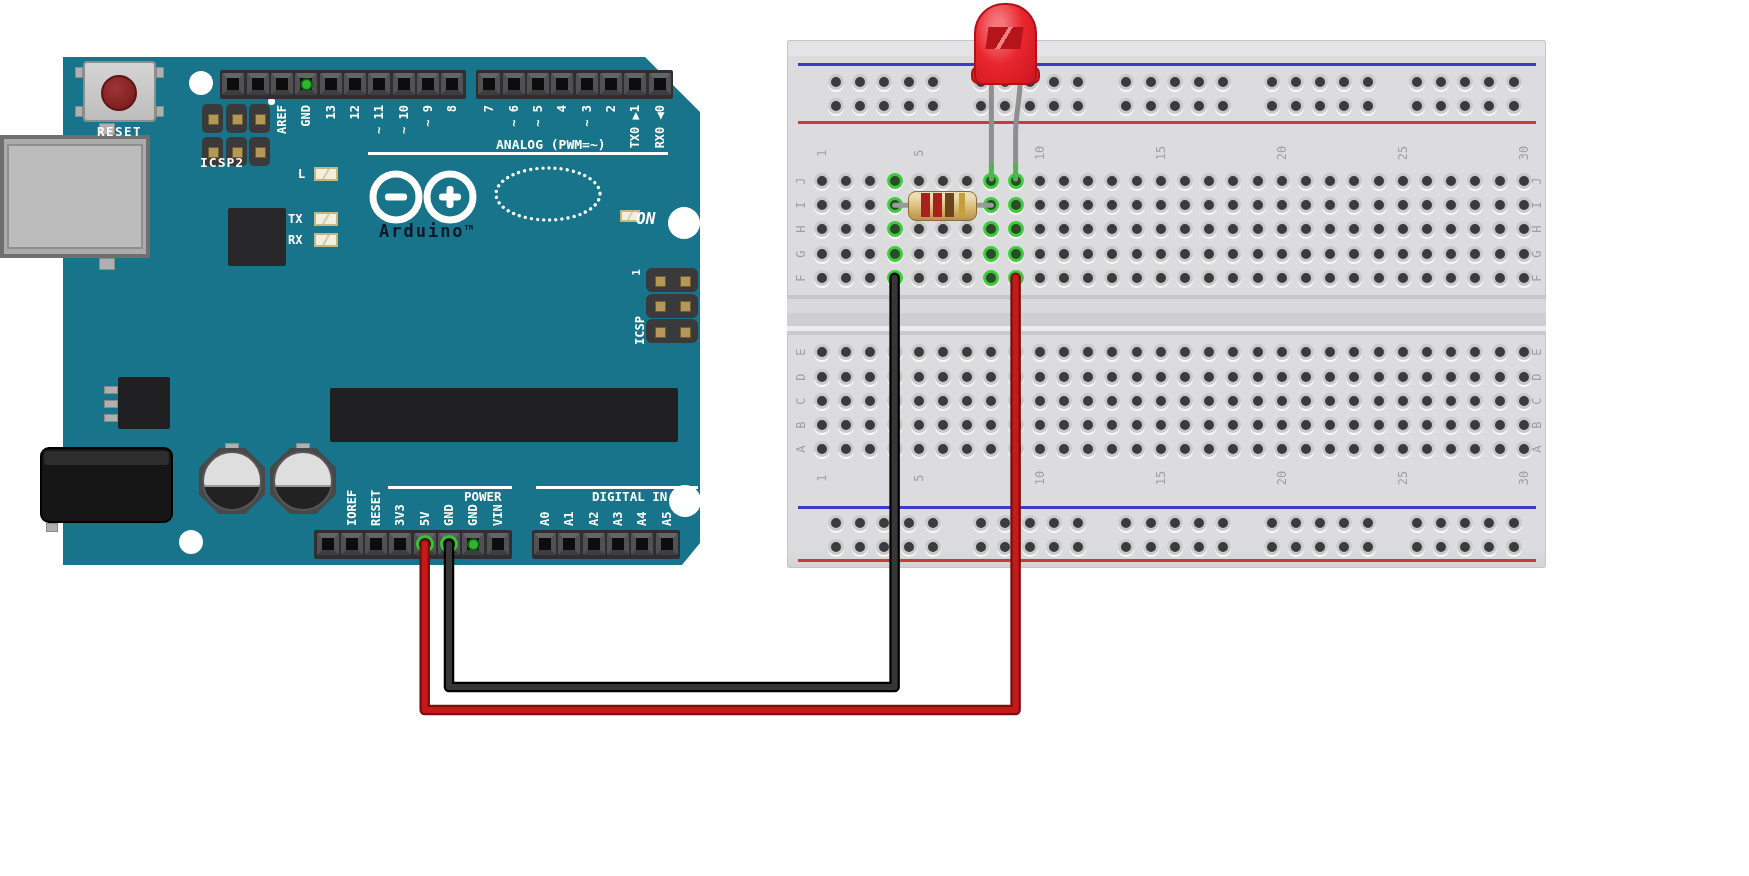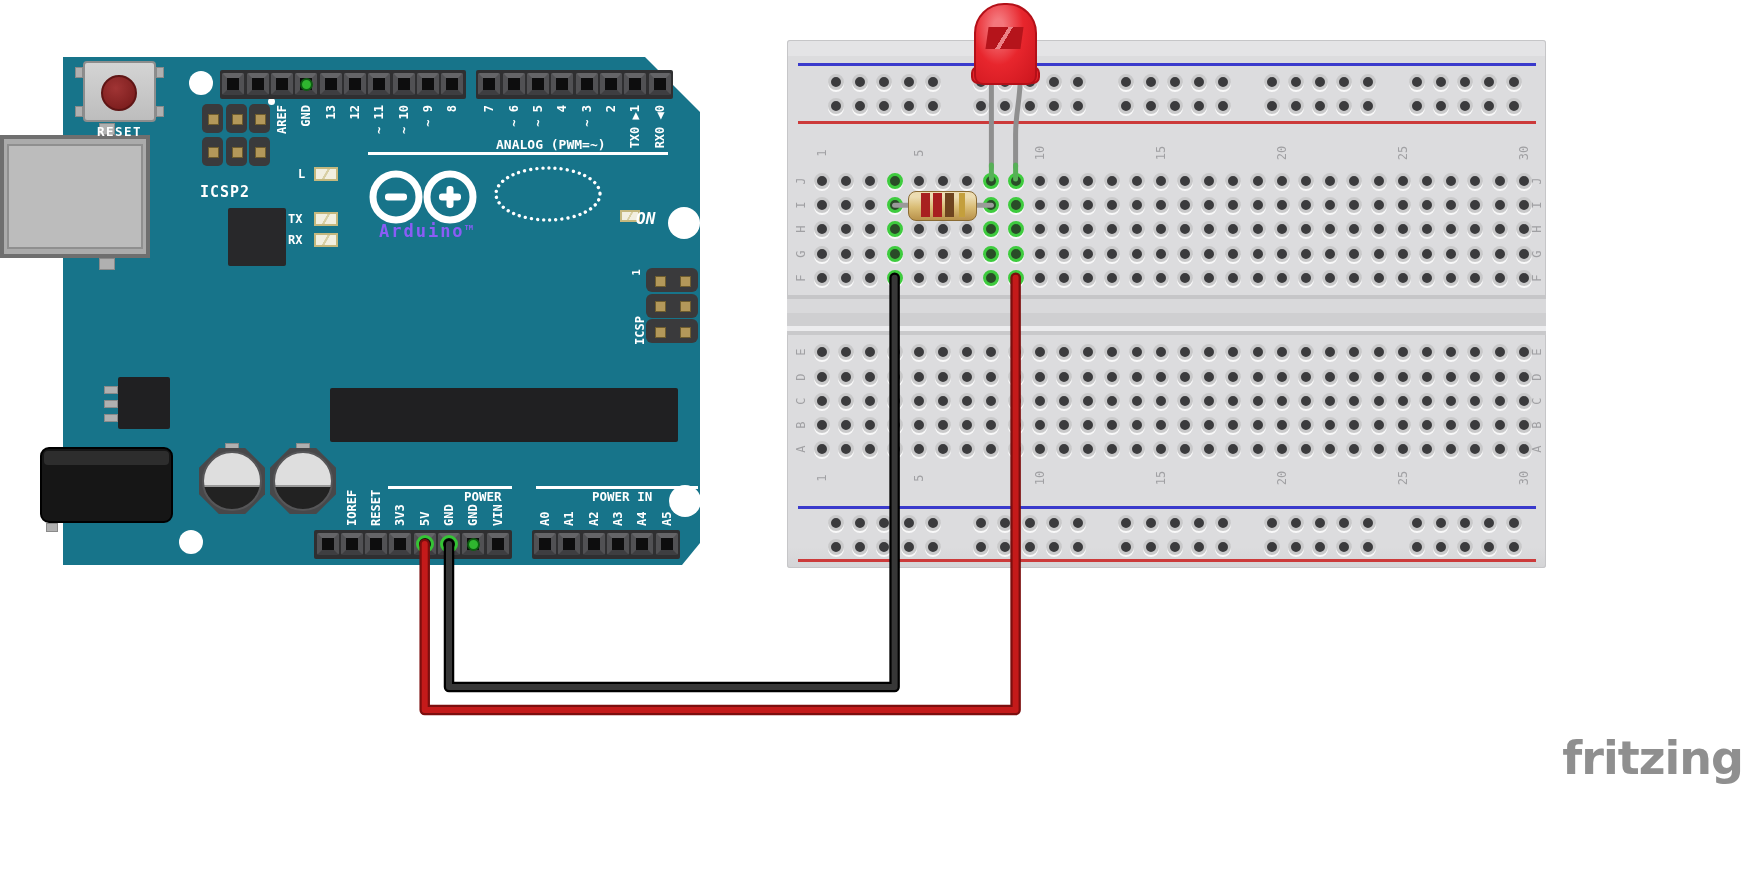--- a/index.html
+++ b/index.html
@@ -46,21 +46,21 @@
     background:radial-gradient(ellipse at 38% 28%,#f4777c 0 10%,#e8262d 48%,#d01820 92%);
     border:2px solid #b31018;z-index:45;}
   #led-glyph{position:absolute;left:11px;top:22px;width:35px;height:22px;transform:skewX(-8deg);
     background:linear-gradient(115deg,#b5141b 0 44%,#ec8286 44% 54%,#b5141b 54%);z-index:46;}
   #resistor-body{position:absolute;left:908px;top:191px;width:67px;height:28px;border-radius:8px;z-index:45;
     background:linear-gradient(180deg,#ecdcb2 0 18%,#d9bc74 55%,#b8914a);border:1px solid #8a6b33;}
   .rband{position:absolute;top:1px;height:24px;z-index:46;}
   #fritzing-watermark{position:absolute;right:6px;top:731px;font:bold 46px "DejaVu Sans",sans-serif;
     color:#8f8f8f;letter-spacing:-1px;z-index:2;}
   
-  #brand-text{position:absolute;left:356px;top:221px;width:140px;text-align:center;color:#8b5cf6;
+  #brand-text{position:absolute;left:356px;top:221px;width:140px;text-align:center;color:#0f172a;
     font:bold 17px "DejaVu Sans Mono",monospace;letter-spacing:2px;z-index:3;}
   #brand-text sup{font-size:7px;letter-spacing:0;}
   #uno-text{position:absolute;left:492px;top:164px;width:112px;height:58px;display:flex;align-items:center;
     justify-content:center;color:#fff;font:bold 28px "DejaVu Sans Mono",monospace;letter-spacing:1px;z-index:4;}
 </style>
 </head>
 <body>
 
 <div id="canvas">
 
@@ -78,21 +78,21 @@
   <div class="part" style="left:83px;top:61px;width:73px;height:61px;background:linear-gradient(#d4d4d4,#bdbdbd);border:2px solid #8d8d8d;border-radius:4px;z-index:3;"></div>
   <div class="part" style="left:101px;top:75px;width:36px;height:36px;border-radius:50%;background:radial-gradient(circle at 40% 35%,#a03434,#7e1f1f 75%);border:2px solid #5f1515;z-index:4;"></div>
   <div class="cap-label" style="left:83px;top:124px;width:73px;text-align:center;font-size:12.5px;letter-spacing:1.5px;">RESET</div>
 
   <div class="mhole" style="left:189px;top:71px;width:24px;height:24px;"></div>
   <div class="mhole" style="left:668px;top:207px;width:32px;height:32px;"></div>
   <div class="mhole" style="left:669px;top:485px;width:32px;height:32px;"></div>
   <div class="mhole" style="left:179px;top:530px;width:24px;height:24px;"></div>
   <div class="mhole" style="left:268px;top:98px;width:7px;height:7px;z-index:3;"></div>
 
-  <div class="cap-label" style="left:200px;top:155px;font-size:15px;letter-spacing:1px;margin-top:28px;">ICSP2</div>
+  <div class="cap-label" style="left:200px;top:155px;font-size:13px;letter-spacing:1px;">ICSP2</div>
 
   <div class="smd" style="left:314px;top:167px;"></div>
   <div class="smd" style="left:314px;top:212px;"></div>
   <div class="smd" style="left:314px;top:233px;"></div>
   <div class="smd" style="left:620px;top:210px;width:20px;height:12px;"></div>
   <div class="cap-label" style="left:298px;top:167px;font-size:12px;">L</div>
   <div class="cap-label" style="left:288px;top:212px;font-size:12px;">TX</div>
   <div class="cap-label" style="left:288px;top:233px;font-size:12px;">RX</div>
   <div class="cap-label" style="left:636px;top:209px;font-size:16px;font-style:italic;">ON</div>
 
@@ -106,21 +106,21 @@
   <div id="brand-text"><span>Arduino</span><sup>TM</sup></div>
   <svg style="position:absolute;left:492px;top:164px;z-index:3;" width="112" height="60">
     <ellipse cx="56" cy="30" rx="52" ry="26" fill="none" stroke="#fff" stroke-width="3.4" stroke-linecap="round" stroke-dasharray="0.01 6.1"></ellipse>
   </svg>
 
   <div class="wline" style="left:368px;top:152px;width:300px;"></div>
   <div class="cap-label" style="left:496px;top:137px;font-size:13px;">ANALOG (PWM=~)</div>
   <div class="wline" style="left:388px;top:486px;width:124px;"></div>
   <div class="cap-label" style="left:464px;top:489px;font-size:12.5px;">POWER</div>
   <div class="wline" style="left:536px;top:486px;width:162px;"></div>
-  <div class="cap-label" style="left:592px;top:489px;font-size:12.5px;">POWER IN</div>
+  <div class="cap-label" style="left:592px;top:489px;font-size:12.5px;">DIGITAL IN</div>
 
   <div class="vlab vbot" style="left:633px;top:345px;">ICSP</div>
   <div class="cap-label" style="left:629px;top:266px;width:14px;text-align:center;transform:rotate(-90deg);font-size:11px;">1</div>
 
   <div class="part" style="left:330px;top:388px;width:348px;height:54px;background:#202022;border-radius:2px;z-index:3;"></div>
   <div class="part" style="left:228px;top:208px;width:58px;height:58px;background:#28282a;border-radius:2px;z-index:3;"></div>
   <div class="tab" style="left:104px;top:386px;width:14px;height:8px;"></div>
   <div class="tab" style="left:104px;top:400px;width:14px;height:8px;"></div>
   <div class="tab" style="left:104px;top:414px;width:14px;height:8px;"></div>
   <div class="part" style="left:118px;top:377px;width:52px;height:52px;background:#202022;border-radius:2px;z-index:3;"></div>
@@ -156,21 +156,20 @@
   <div id="led-bulb">
     <div id="led-glyph"></div>
   </div>
   <div id="resistor-body">
       <div class="rband" style="left: 12px; width: 9px; background: rgb(168, 32, 32);"></div>
       <div class="rband" style="left: 24px; width: 9px; background: rgb(168, 32, 32);"></div>
       <div class="rband" style="left: 36px; width: 9px; background: rgb(110, 68, 31);"></div>
       <div class="rband" style="left: 50px; width: 6px; background: rgb(196, 159, 60);"></div>
     </div>
 
-  <div id="fritzing-watermark">fritzing</div>
 <div class="hole" style="left: 814px; top: 173px;"></div>
     <div class="hole" style="left: 814px; top: 197.2px;"></div>
     <div class="hole" style="left: 814px; top: 221.4px;"></div>
     <div class="hole" style="left: 814px; top: 245.6px;"></div>
     <div class="hole" style="left: 814px; top: 269.8px;"></div>
     <div class="hole" style="left: 814px; top: 344.4px;"></div>
     <div class="hole" style="left: 814px; top: 368.6px;"></div>
     <div class="hole" style="left: 814px; top: 392.8px;"></div>
     <div class="hole" style="left: 814px; top: 417px;"></div>
     <div class="hole" style="left: 814px; top: 441.2px;"></div>

